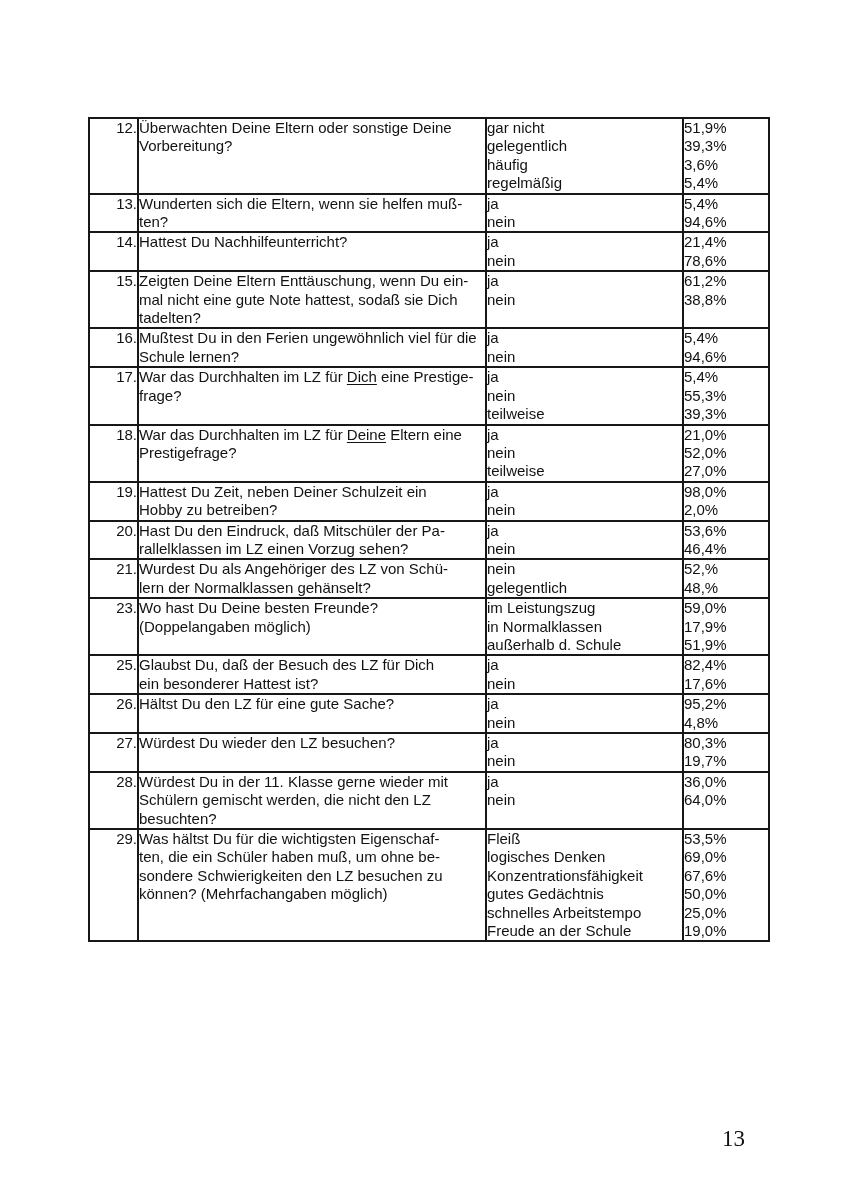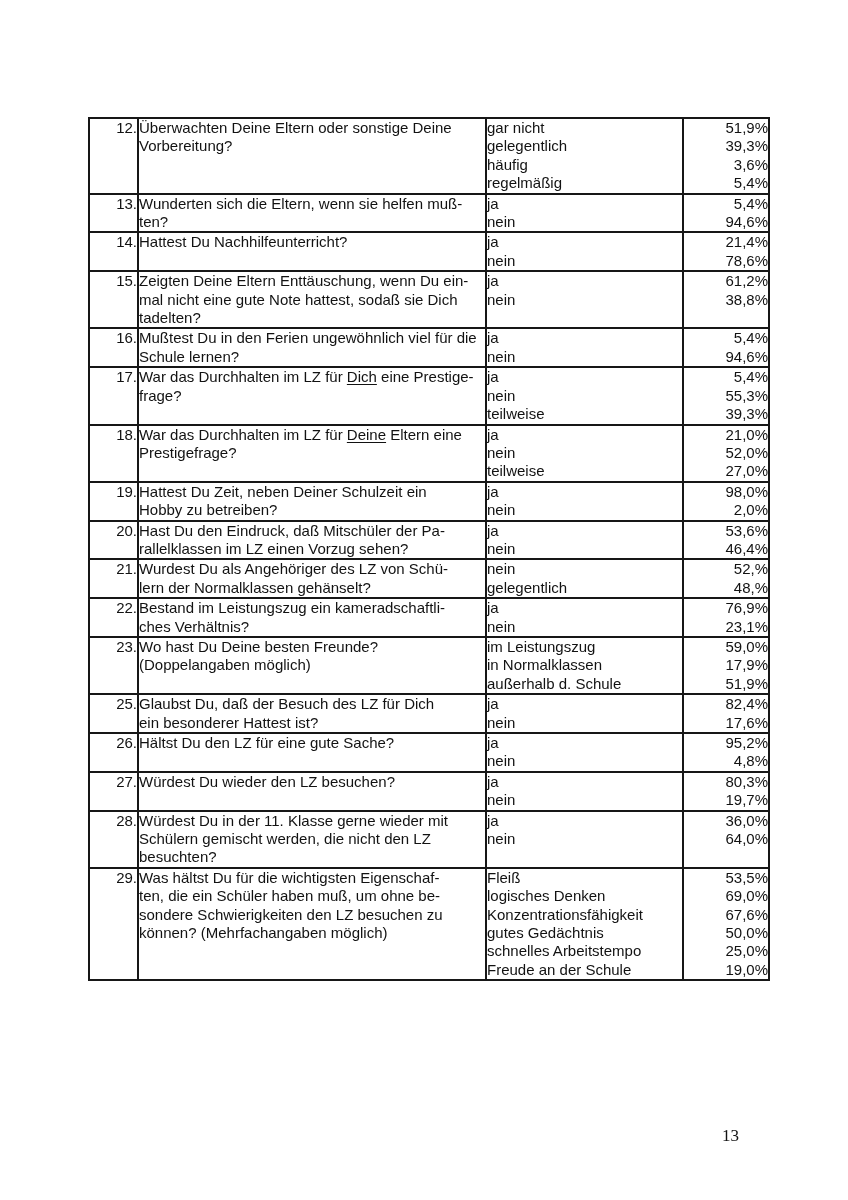--- a/index.html
+++ b/index.html
@@ -28,28 +28,28 @@
     vertical-align: top;
     padding: 0;
   }
   col.w-no { width: 49px; }
   col.w-q  { width: 348px; }
   col.w-a  { width: 197px; }
   col.w-p  { width: 86px; }
   td.c-no { text-align: right; padding-right: 9px; }
   td.c-q  { padding-left: 8px; padding-right: 4px; white-space: pre-line; }
   td.c-a  { text-align: left; padding-right: 10px; }
-  td.c-p  { text-align: right; padding-right: 8px; }
+  td.c-p  { text-align: left; padding-right: 8px; }
   .u { text-decoration: underline; text-underline-offset: 2px; }
   .page-number {
     position: absolute;
     left: 722px;
     top: 1126px;
     font-family: "Liberation Serif", serif;
-    font-size: 17px;
+    font-size: 23px;
     color: #121212;
   }
 </style>
 </head>
 <body>
 
 <div class="page">
   <table class="survey">
     <colgroup>
       <col class="w-no">
@@ -190,33 +190,20 @@
           <td class="c-a">
             <div>nein</div>
             <div>gelegentlich</div>
           </td>
           <td class="c-p">
             <div>52,%</div>
             <div>48,%</div>
           </td>
         </tr>
         <tr>
-          <td class="c-no">22.</td>
-          <td class="c-q">Bestand im Leistungszug ein kameradschaftli-
-ches Verhältnis?</td>
-          <td class="c-a">
-            <div>ja</div>
-            <div>nein</div>
-          </td>
-          <td class="c-p">
-            <div>76,9%</div>
-            <div>23,1%</div>
-          </td>
-        </tr>
-        <tr>
           <td class="c-no">23.</td>
           <td class="c-q">Wo hast Du Deine besten Freunde?
 (Doppelangaben möglich)</td>
           <td class="c-a">
             <div>im Leistungszug</div>
             <div>in Normalklassen</div>
             <div>außerhalb d. Schule</div>
           </td>
           <td class="c-p">
             <div>59,0%</div>

